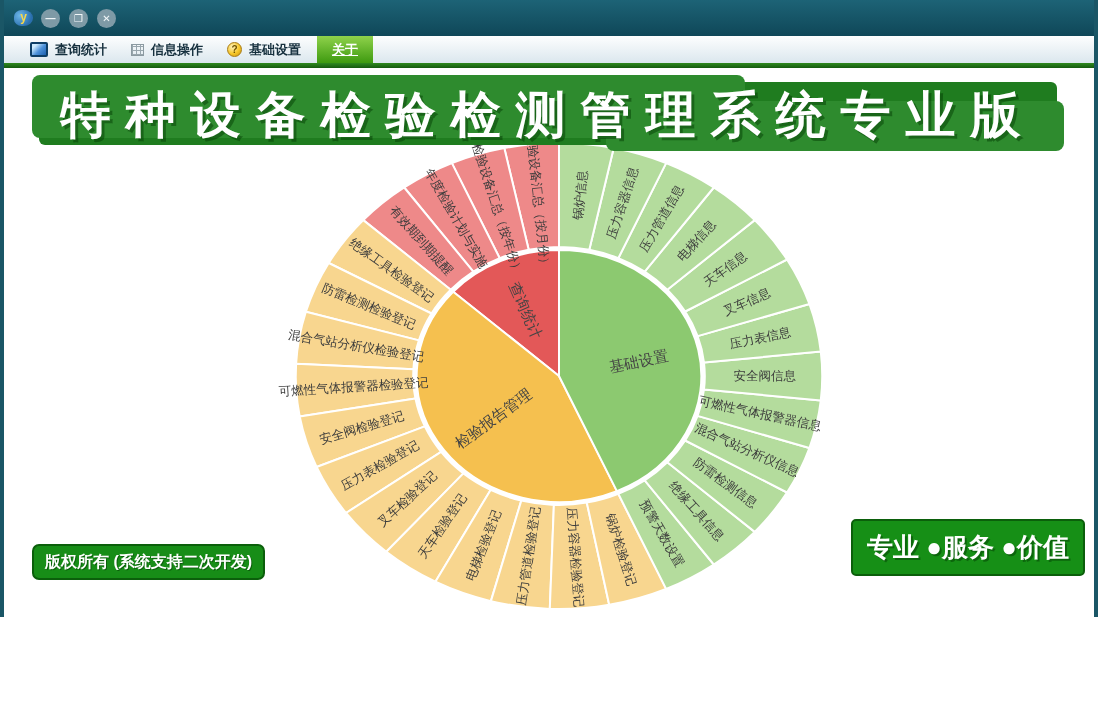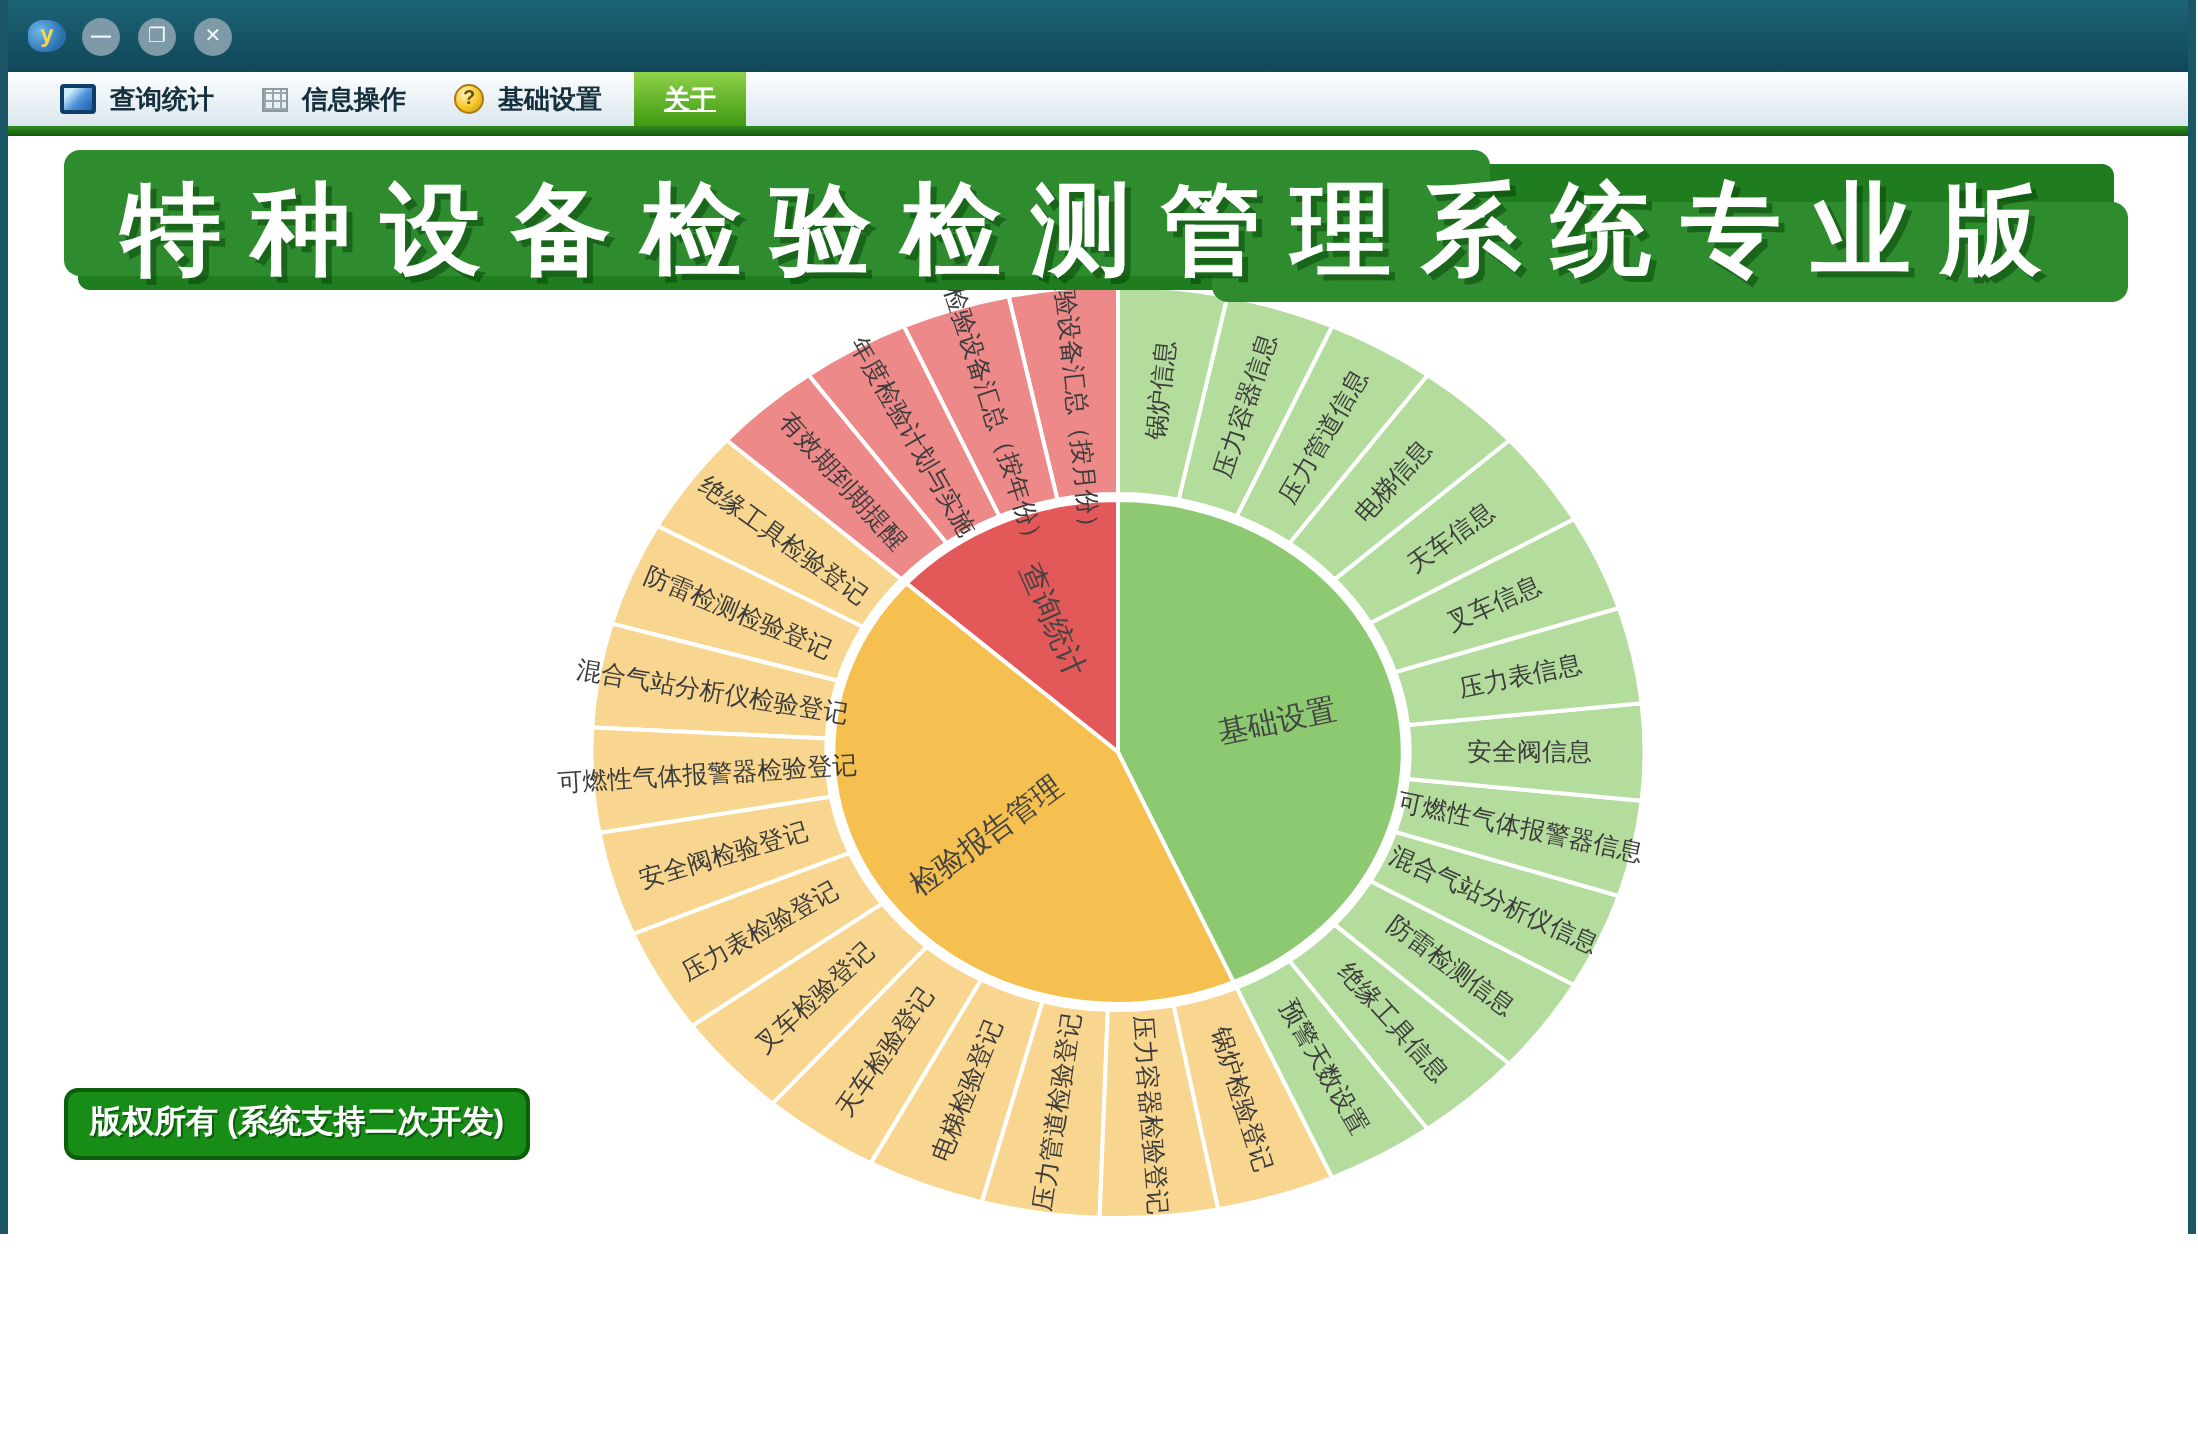--- a/index.html
+++ b/index.html
@@ -149,14 +149,15 @@
         <text transform="translate(521.9,242.2) rotate(66.0)" class="lbl-inner" text-anchor="middle" dominant-baseline="central">查询统计</text>
         <text transform="translate(489.2,350.3) rotate(-36.0)" class="lbl-inner" text-anchor="middle" dominant-baseline="central">检验报告管理</text>
         <text transform="translate(634.6,293.0) rotate(-12.0)" class="lbl-inner" text-anchor="middle" dominant-baseline="central">基础设置</text>
       </svg>
 
     <div class="banner">
       <span class="banner-text">特种设备检验检测管理系统专业版</span>
     </div>
 
     <div class="copyright">版权所有 (系统支持二次开发)</div>
+    <div class="slogan">专业 ●服务 ●价值</div>
   </div>
 </div>
 
 </body></html>

